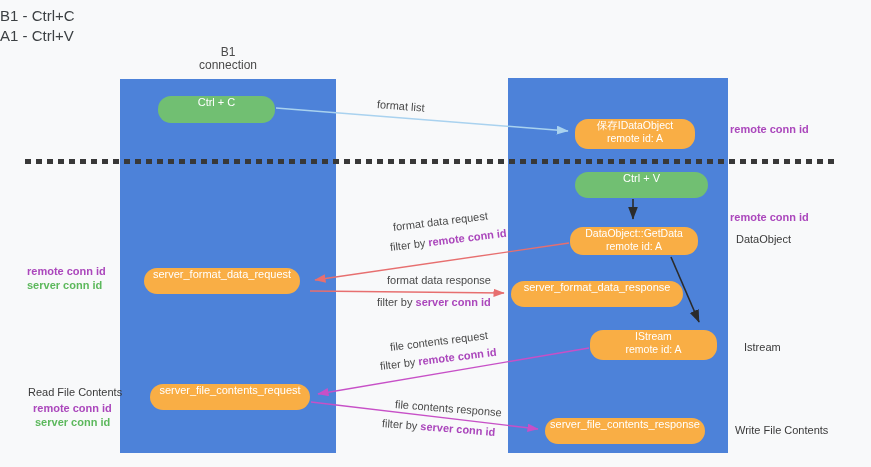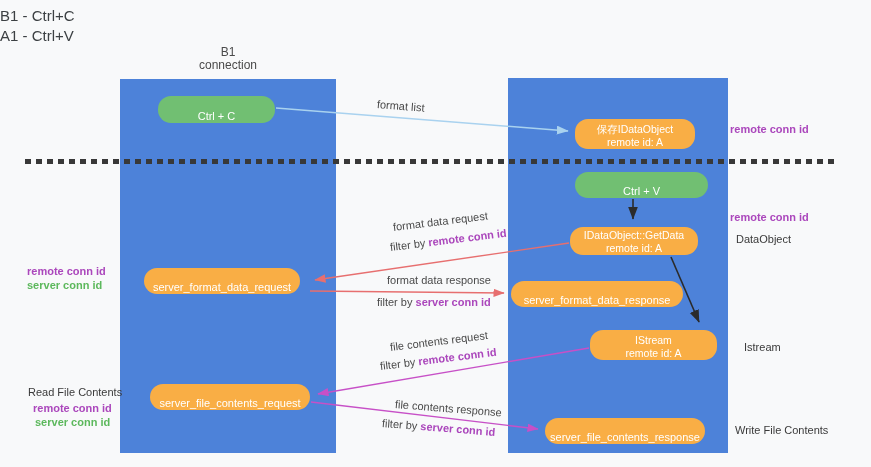--- a/index.html
+++ b/index.html
@@ -10,21 +10,21 @@
   .abs{position:absolute;}
   .title{left:0;top:6px;width:802px;text-align:left;font-size:15px;line-height:20px;color:#3c4043;z-index:5;}
   .col-header{text-align:center;font-size:12px;line-height:13px;color:#4a4a4a;z-index:5;}
   .column{background:#4d82d9;z-index:1;}
   .dashline{
     left:25px;top:159px;width:812px;height:5px;z-index:2;
     background:repeating-linear-gradient(to right,#383838 0 6px,rgba(0,0,0,0) 6px 11px);
   }
   .box{
     z-index:3;color:#fff;text-align:center;font-size:11px;
-    display:flex;flex-direction:column;justify-content:flex-end;align-items:center;line-height:13px;border-radius:13px;
+    display:flex;flex-direction:column;justify-content:flex-start;align-items:center;line-height:13px;border-radius:13px;
   }
   .box.green{background:#71bf72;}
   .box.orange{background:#f9ae45;}
   .box .l2{font-size:10.5px;}
   svg.arrows{left:0;top:0;width:871px;height:467px;z-index:4;pointer-events:none;}
   .lbl{font-size:11px;color:#4a4a4a;white-space:nowrap;z-index:5;transform-origin:left center;}
   .lbl .purple,.purple{color:#ab47bc;font-weight:bold;}
   .green-text{color:#5cb85c;font-weight:bold;}
   .dark{color:#3a3a3a;font-weight:normal;}
   .rot-up{transform:rotate(-7deg);}
@@ -57,21 +57,21 @@
   <div class="abs box orange" style="left:575px;top:119px;width:120px;height:30px;">
     <div class="l2">保存IDataObject</div>
     <div class="l2">remote id: A</div>
   </div>
 
   <div class="abs box green" style="left:575px;top:172px;width:133px;height:26px;">
     <div>Ctrl + V</div>
   </div>
 
   <div class="abs box orange" style="left:570px;top:227px;width:128px;height:28px;">
-    <div class="l2">IDataObject::GetData</div>
+    <div class="l2">DataObject::GetData</div>
     <div class="l2">remote id: A</div>
   </div>
 
   <div class="abs box orange" style="left:144px;top:268px;width:156px;height:26px;">
     <div>server_format_data_request</div>
   </div>
 
   <div class="abs box orange" style="left:511px;top:281px;width:172px;height:26px;">
     <div>server_format_data_response</div>
   </div>

